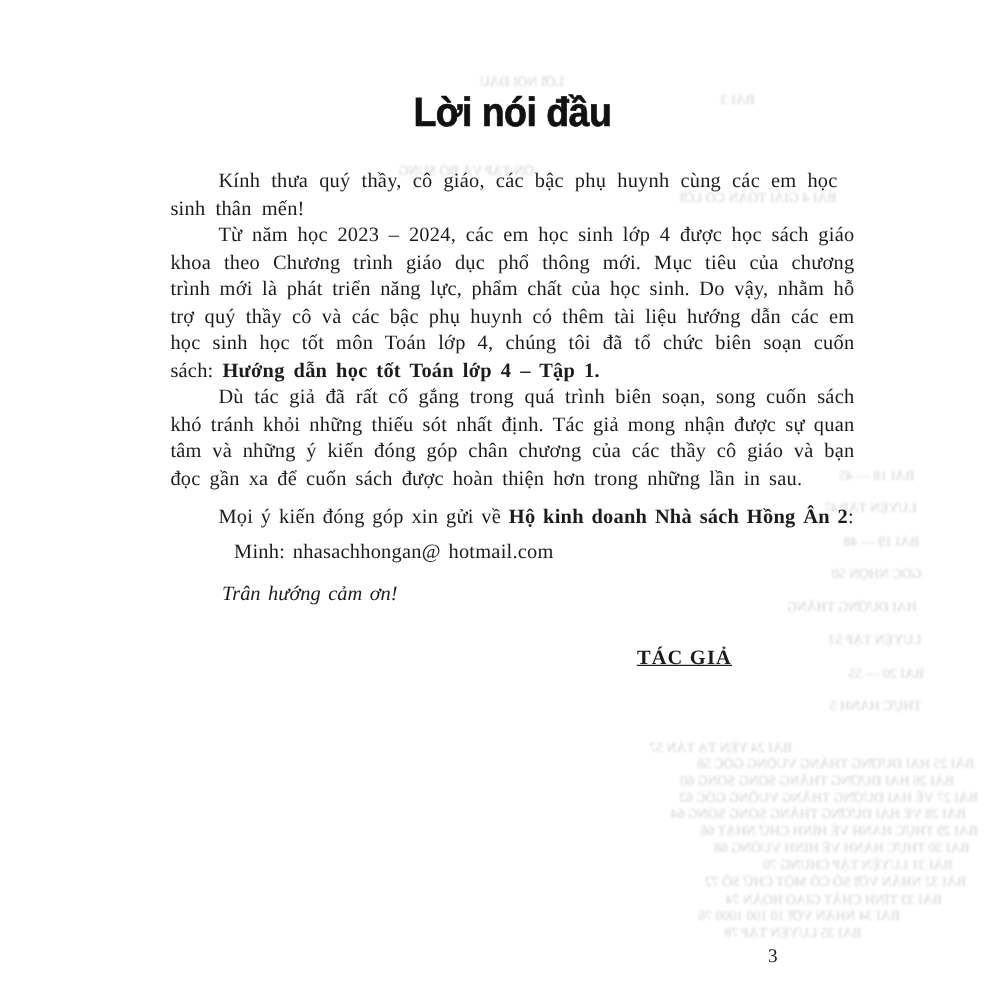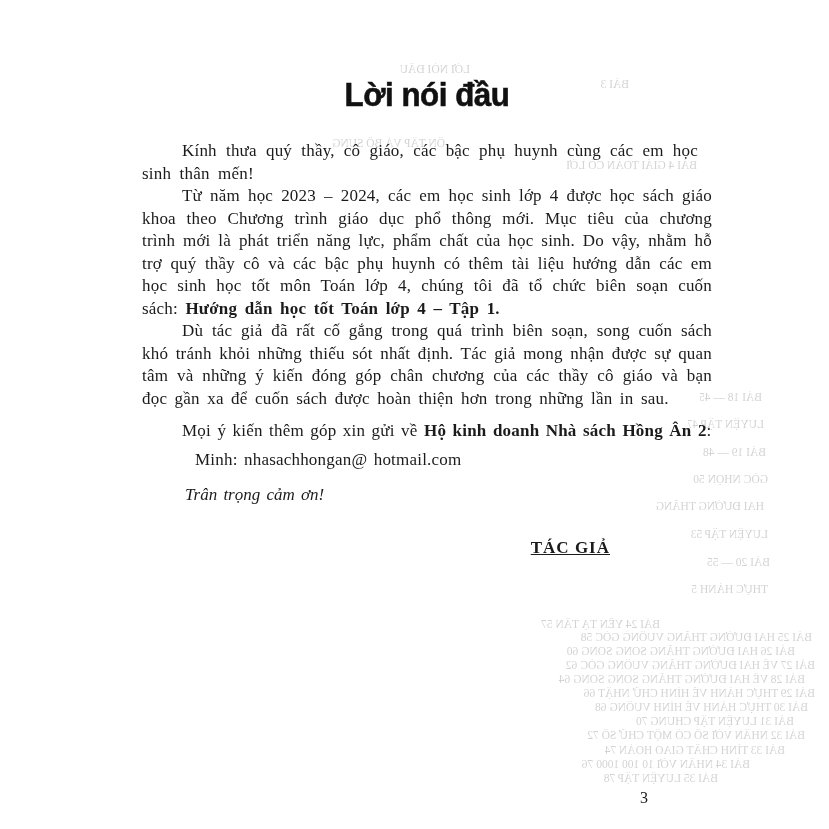--- a/index.html
+++ b/index.html
@@ -125,26 +125,26 @@
     <h1 class="page-title">Lời nói đầu</h1>
 
     <p class="para salutation">Kính thưa quý thầy, cô giáo, các bậc phụ huynh cùng các em học sinh thân mến!</p>
 
     <p class="para"><span>Từ năm học 2023 – 2024, các em học sinh lớp 4 được học sách giáo khoa theo Chương trình giáo dục phổ thông mới. Mục tiêu của chương trình mới là phát triển năng lực, phẩm chất của học sinh. Do vậy, nhằm hỗ trợ quý thầy cô và các bậc phụ huynh có thêm tài liệu hướng dẫn các em học sinh học tốt môn Toán lớp 4, chúng tôi đã tổ chức biên soạn cuốn sách: </span><span class="bold">Hướng dẫn học tốt Toán lớp 4 – Tập 1.</span></p>
 
 
     <p class="para">Dù tác giả đã rất cố gắng trong quá trình biên soạn, song cuốn sách khó tránh khỏi những thiếu sót nhất định. Tác giả mong nhận được sự quan tâm và những ý kiến đóng góp chân chương của các thầy cô giáo và bạn đọc gần xa để cuốn sách được hoàn thiện hơn trong những lần in sau.</p>
 
     <div class="contact">
-      <p class="contact-line intro"><span>Mọi ý kiến thêm góp xin gửi về </span><span class="bold">Hộ kinh doanh Nhà sách Hồng Ân 2</span><span>:</span></p>
+      <p class="contact-line intro"><span>Mọi ý kiến đóng góp xin gửi về </span><span class="bold">Hộ kinh doanh Nhà sách Hồng Ân 2</span><span>:</span></p>
 
 
       <p class="contact-line indented">Minh: nhasachhongan@ hotmail.com</p>
     </div>
 
-    <p class="closing">Trân trọng cảm ơn!</p>
+    <p class="closing">Trân hướng cảm ơn!</p>
 
     <div class="signature">TÁC GIẢ</div>
   </div>
 
   <div class="page-number">3</div>
 
 </div>
 
 </body></html>

